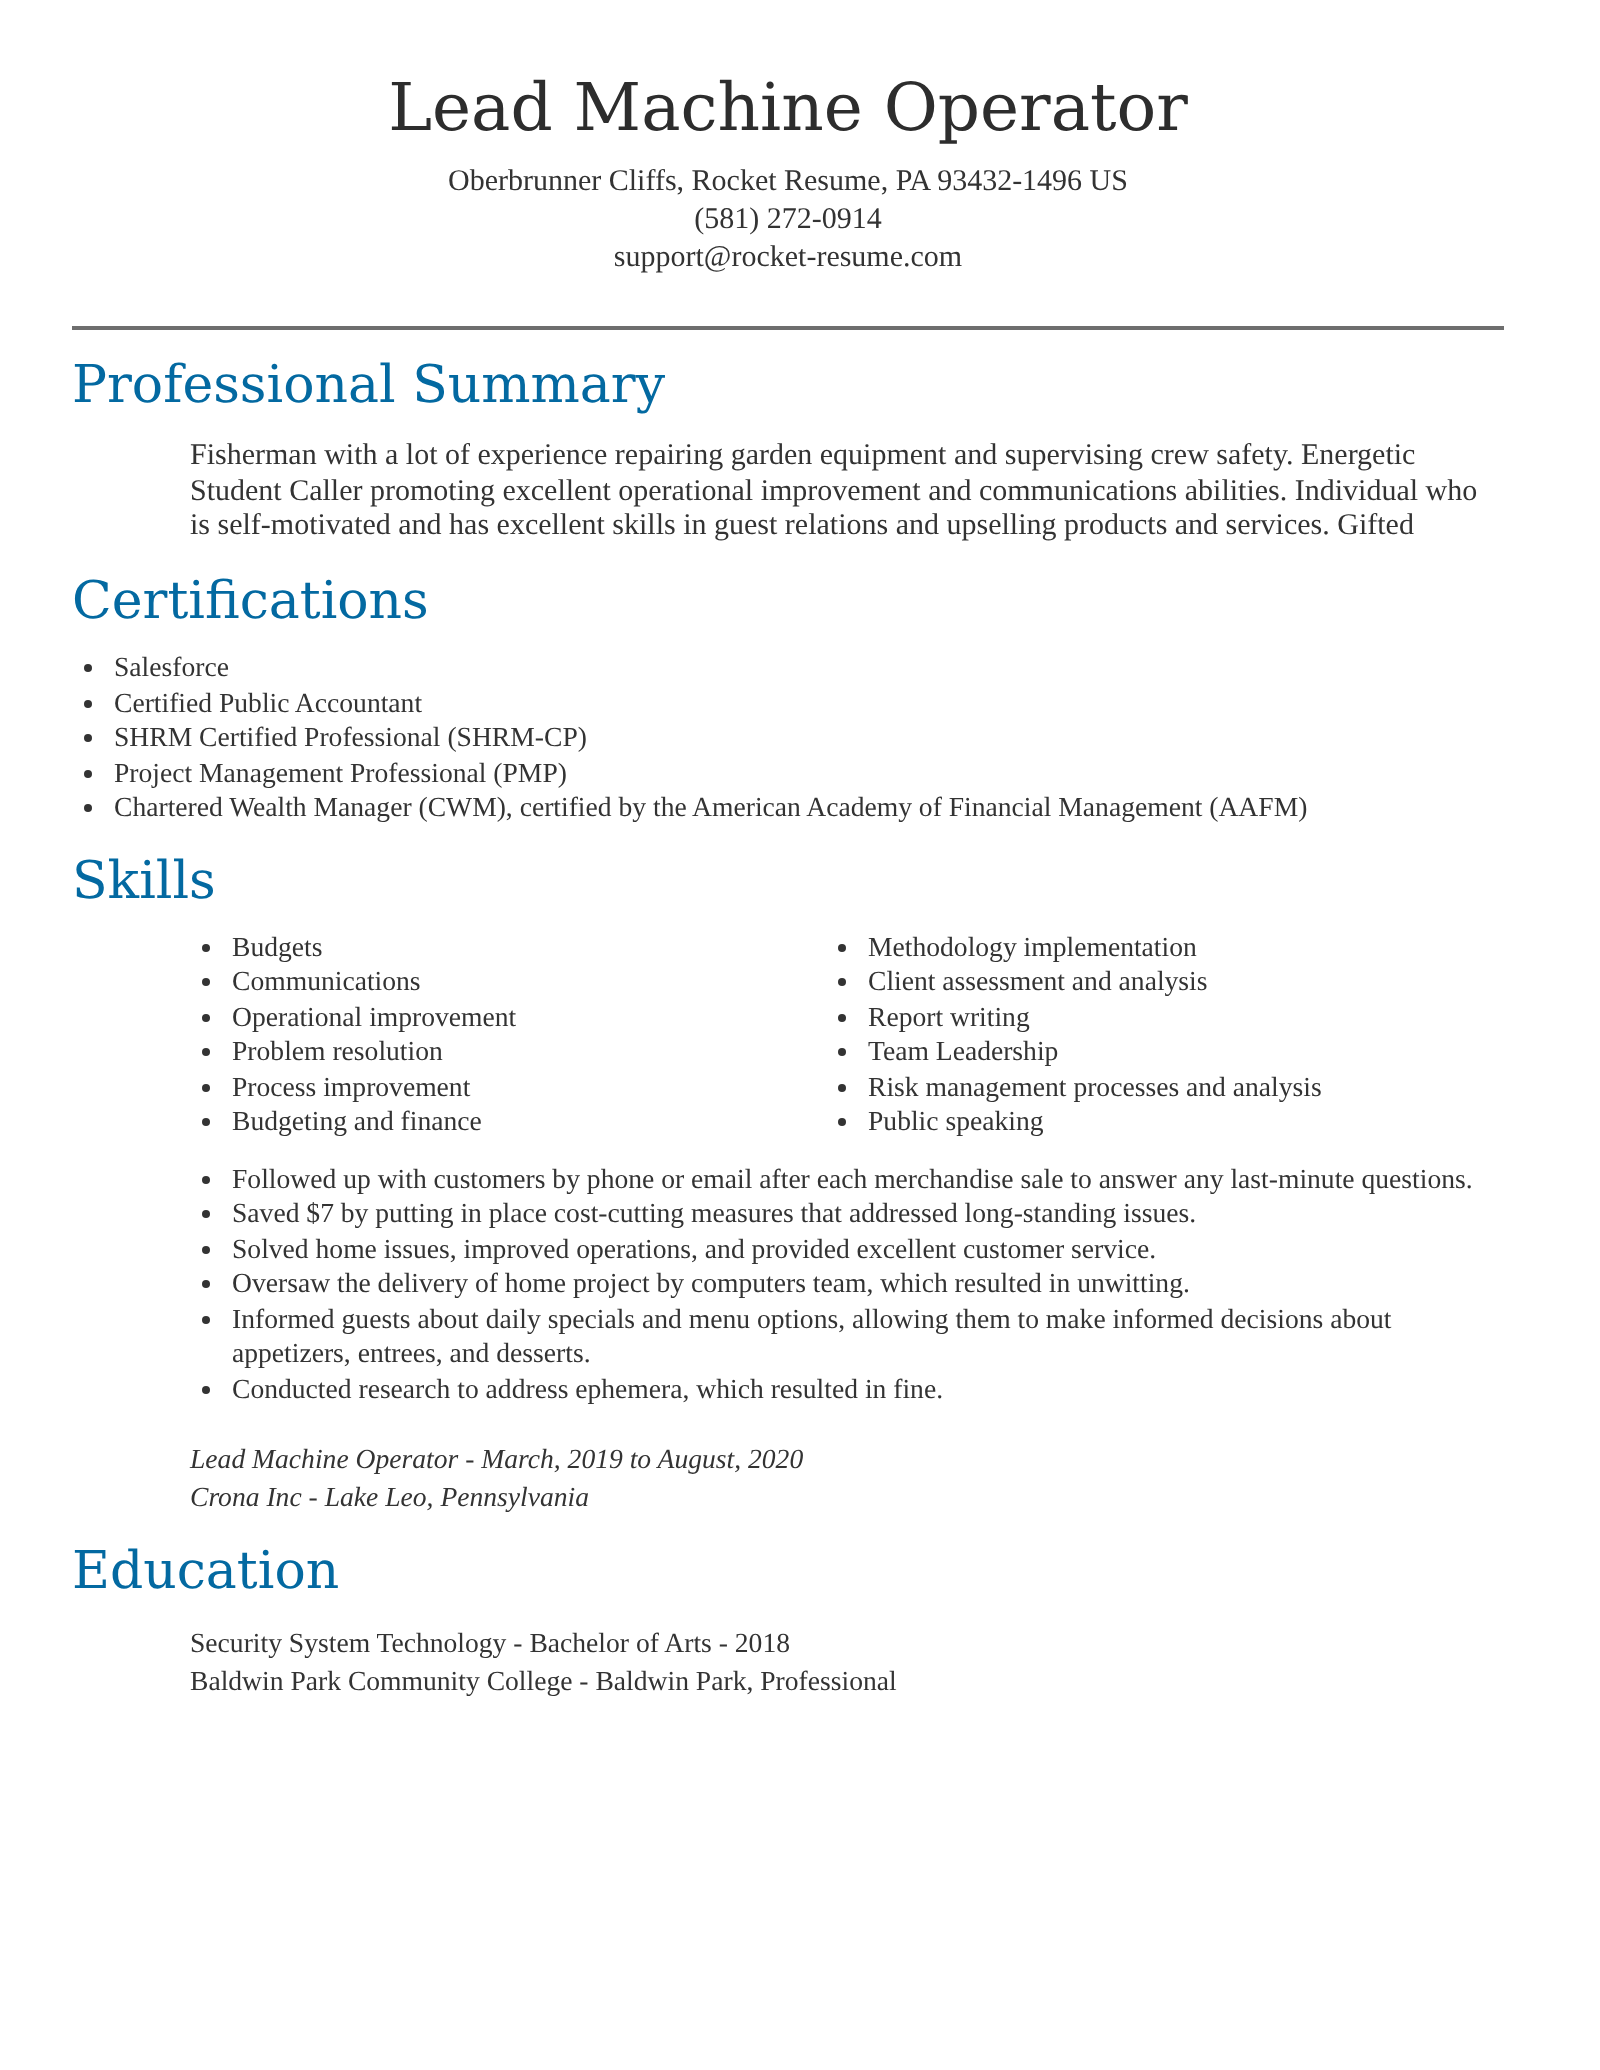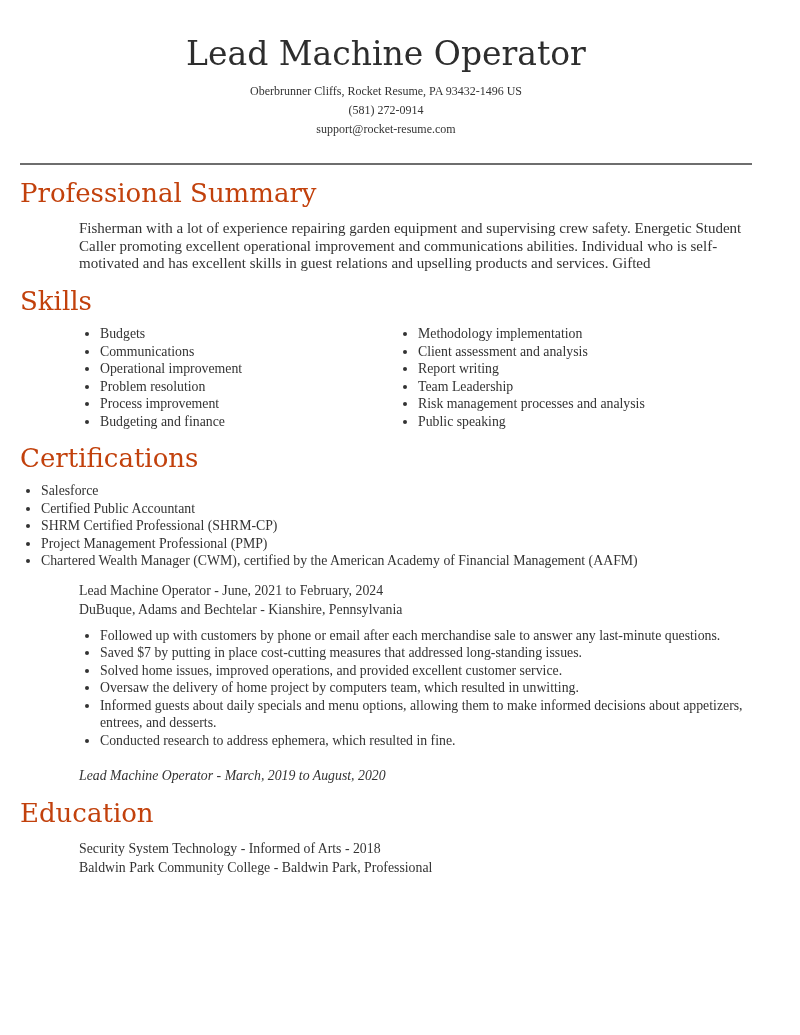--- a/index.html
+++ b/index.html
@@ -4,48 +4,48 @@
 <style>
   * { margin: 0; padding: 0; box-sizing: border-box; }
   html, body { width: 800px; }
   body {
     height: 1035px;
     overflow: hidden;
     background: #ffffff;
     font-family: "Liberation Serif", serif;
     color: #333333;
   }
-  .page { padding: 34px 48px 0 20px; }
+  .page { padding: 34px 48px 0 20px; margin-left: 16px; }
 
   .resume-title {
     font-family: "DejaVu Serif", serif;
     font-weight: 400;
     font-size: 33px;
     line-height: 1.22;
     text-align: center;
     color: #2d2d2d;
   }
   .contact {
     margin-top: 8px;
     text-align: center;
-    font-size: 12px;
+    font-size: 15px;
     line-height: 19px;
     color: #333333;
   }
   .divider {
     border: none;
     border-top: 2px solid #6e6e6e;
     margin-top: 24px;
   }
   .section-heading {
     font-family: "DejaVu Serif", serif;
     font-weight: 400;
     font-size: 26px;
     line-height: 1.2;
-    color: #c2410c;
+    color: #0369a1;
     margin-top: 13px;
   }
   .indent { margin-left: 59px; }
 
   .summary-text {
     margin-top: 11px;
     font-size: 15px;
     line-height: 17.5px;
   }
 
@@ -83,20 +83,31 @@
     </div>
     <hr class="divider">
   </div>
 
   <div>
     <div class="section-heading">Professional Summary</div>
     <div class="summary-text indent">Fisherman with a lot of experience repairing garden equipment and supervising crew safety. Energetic Student Caller promoting excellent operational improvement and communications abilities. Individual who is self-motivated and has excellent skills in guest relations and upselling products and services. Gifted</div>
   </div>
 
   <div>
+    <div class="section-heading">Certifications</div>
+    <ul class="bullet-list indent">
+      <li>Salesforce</li>
+      <li>Certified Public Accountant</li>
+      <li>SHRM Certified Professional (SHRM-CP)</li>
+      <li>Project Management Professional (PMP)</li>
+      <li>Chartered Wealth Manager (CWM), certified by the American Academy of Financial Management (AAFM)</li>
+    </ul>
+  </div>
+
+  <div>
     <div class="section-heading">Skills</div>
     <div class="skills-cols indent">
       <ul class="bullet-list col-left">
         <li>Budgets</li>
         <li>Communications</li>
         <li>Operational improvement</li>
         <li>Problem resolution</li>
         <li>Process improvement</li>
         <li>Budgeting and finance</li>
       </ul>
@@ -105,55 +116,41 @@
         <li>Client assessment and analysis</li>
         <li>Report writing</li>
         <li>Team Leadership</li>
         <li>Risk management processes and analysis</li>
         <li>Public speaking</li>
       </ul>
     </div>
   </div>
 
   <div>
-    <div class="section-heading">Certifications</div>
-    <ul class="bullet-list indent">
-      <li>Salesforce</li>
-      <li>Certified Public Accountant</li>
-      <li>SHRM Certified Professional (SHRM-CP)</li>
-      <li>Project Management Professional (PMP)</li>
-      <li>Chartered Wealth Manager (CWM), certified by the American Academy of Financial Management (AAFM)</li>
-    </ul>
-  </div>
-
-  <div>
 
     <div class="job indent">
-      <div class="job-header">
-        <div><span>Lead Machine Operator</span><span> - </span><span>June, 2021 to February, 2024</span></div>
-        <div><span>DuBuque, Adams and Bechtelar</span><span> - </span><span>Kianshire, Pennsylvania</span></div>
-      </div>
       <ul class="bullet-list">
         <li>Followed up with customers by phone or email after each merchandise sale to answer any last-minute questions.</li>
         <li>Saved $7 by putting in place cost-cutting measures that addressed long-standing issues.</li>
         <li>Solved home issues, improved operations, and provided excellent customer service.</li>
         <li>Oversaw the delivery of home project by computers team, which resulted in unwitting.</li>
         <li>Informed guests about daily specials and menu options, allowing them to make informed decisions about appetizers, entrees, and desserts.</li>
         <li>Conducted research to address ephemera, which resulted in fine.</li>
       </ul>
     </div>
 
     <div class="job indent">
       <div class="job-header">
         <div><span>Lead Machine Operator</span><span> - </span><span>March, 2019 to August, 2020</span></div>
+        <div><span>Crona Inc</span><span> - </span><span>Lake Leo, Pennsylvania</span></div>
       </div>
     </div>
   </div>
 
   <div>
     <div class="section-heading">Education</div>
     <div class="edu-lines indent">
-      <div><span>Security System Technology</span><span> - </span><span>Informed of Arts</span><span> - </span><span>2018</span></div>
+      <div><span>Security System Technology</span><span> - </span><span>Bachelor of Arts</span><span> - </span><span>2018</span></div>
       <div><span>Baldwin Park Community College</span><span> - </span><span>Baldwin Park, Professional</span></div>
     </div>
   </div>
 
 </div>
 
 </body></html>

